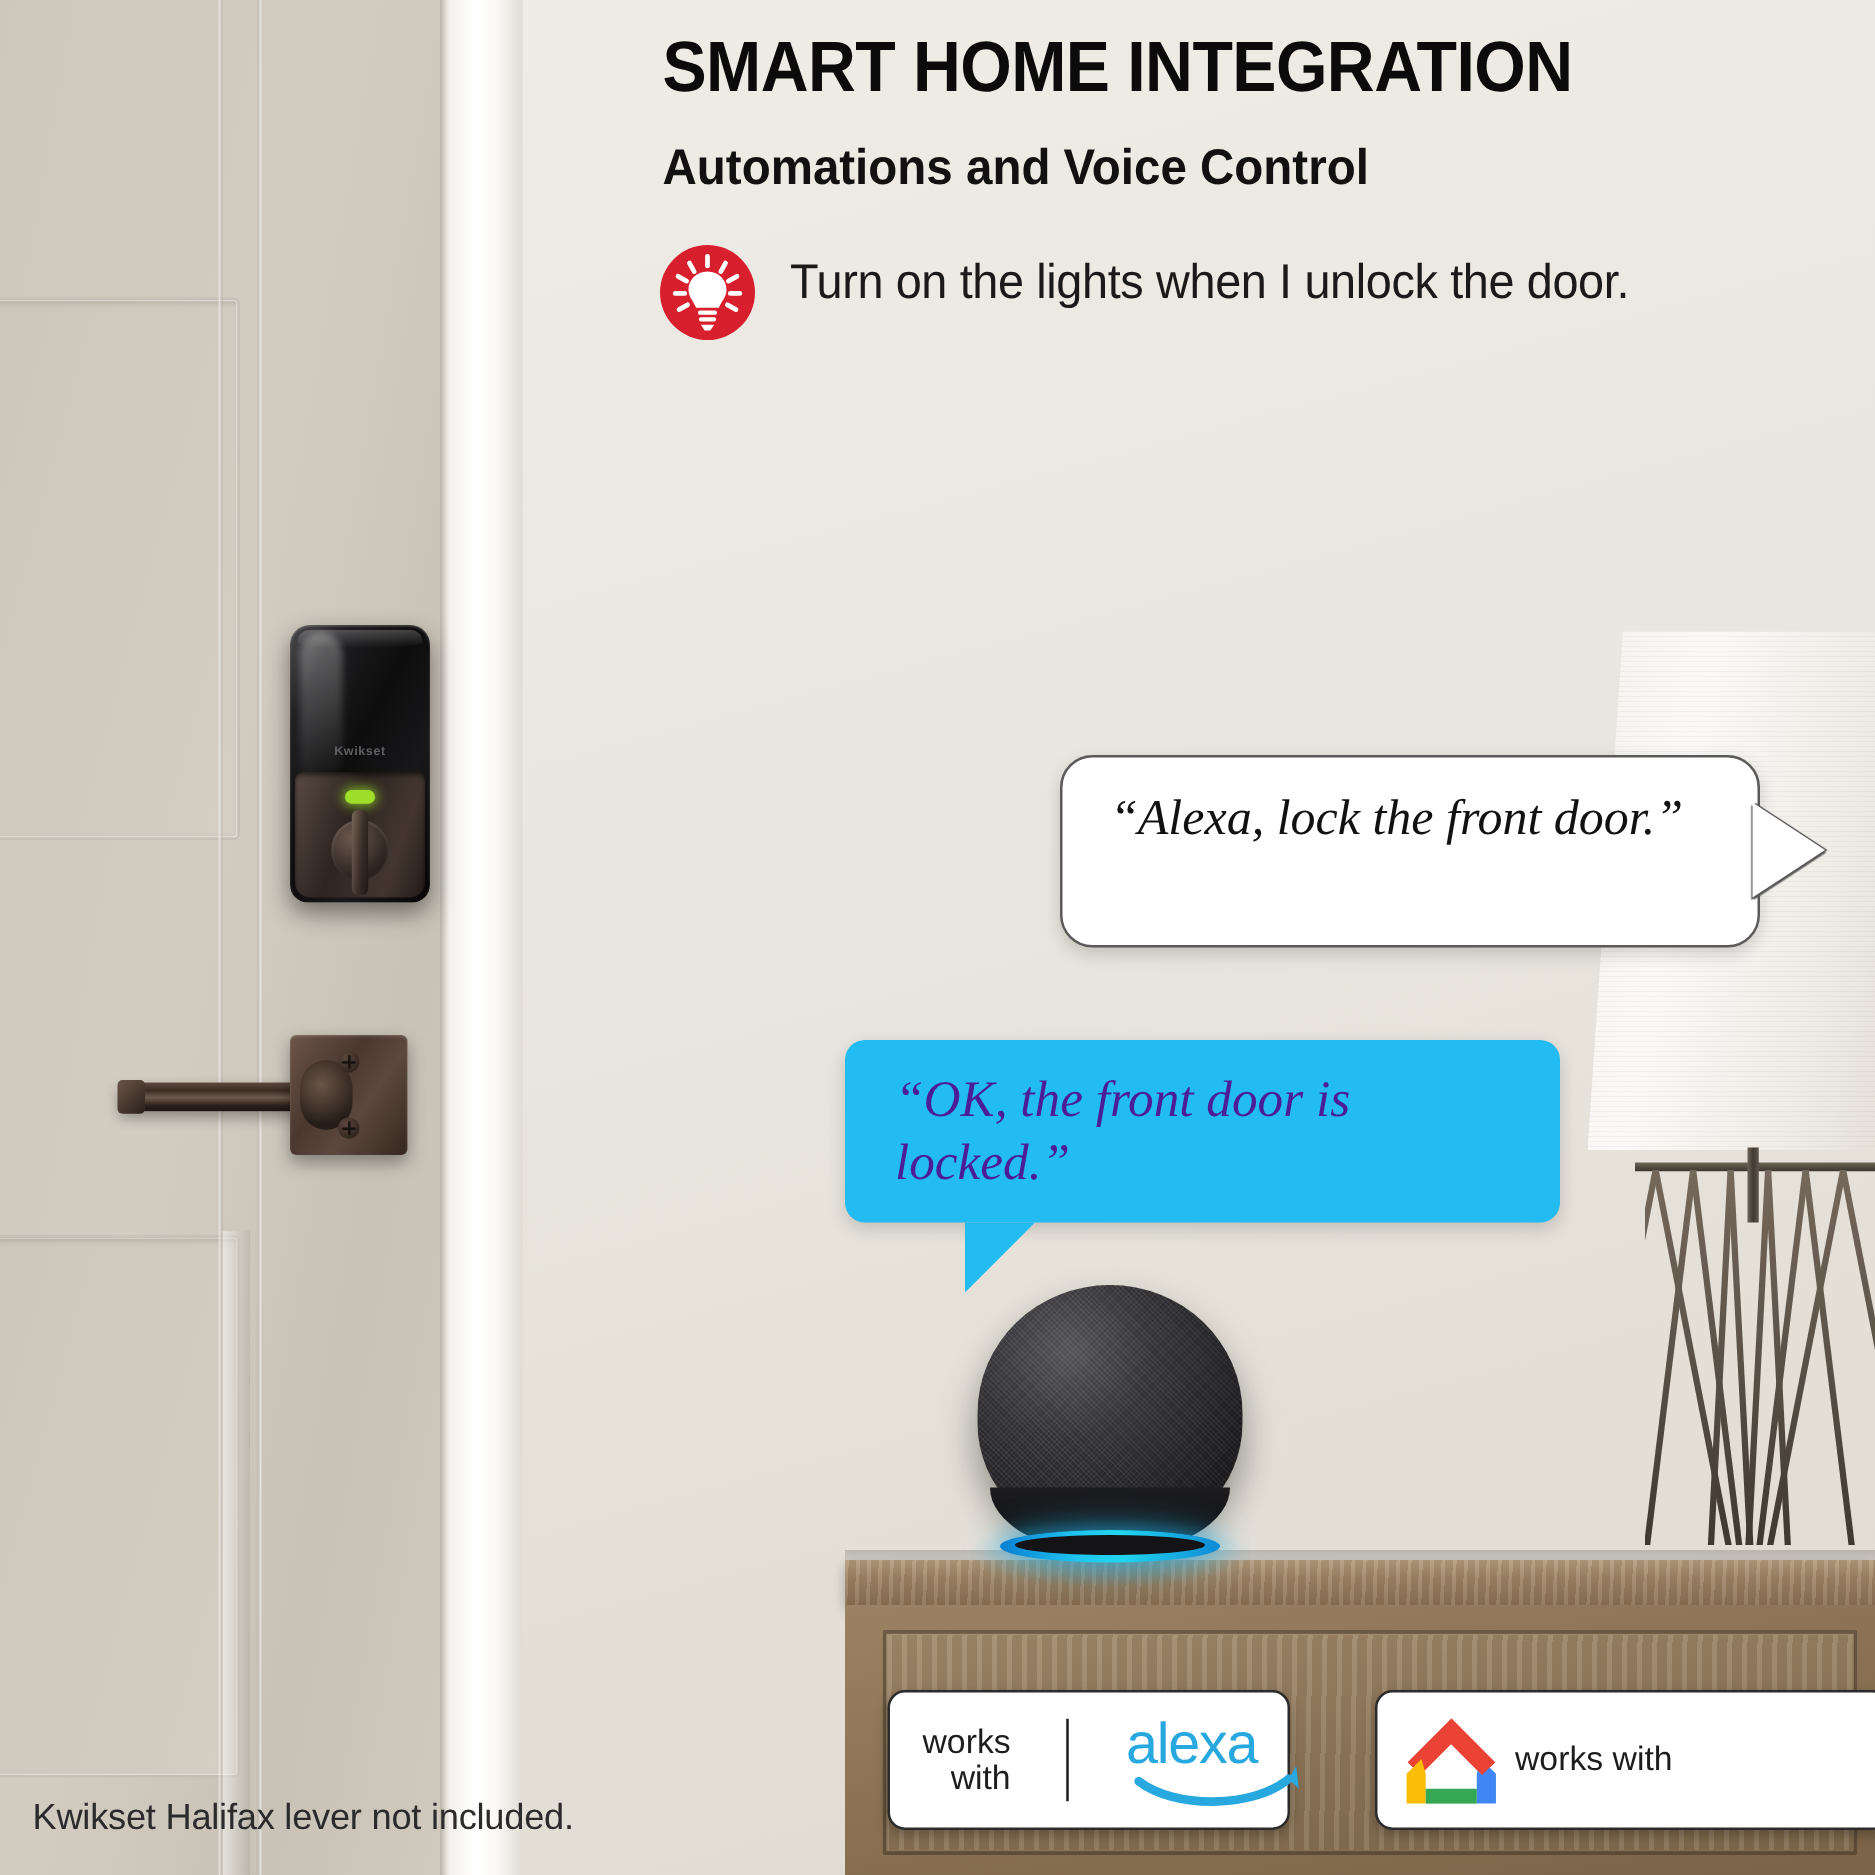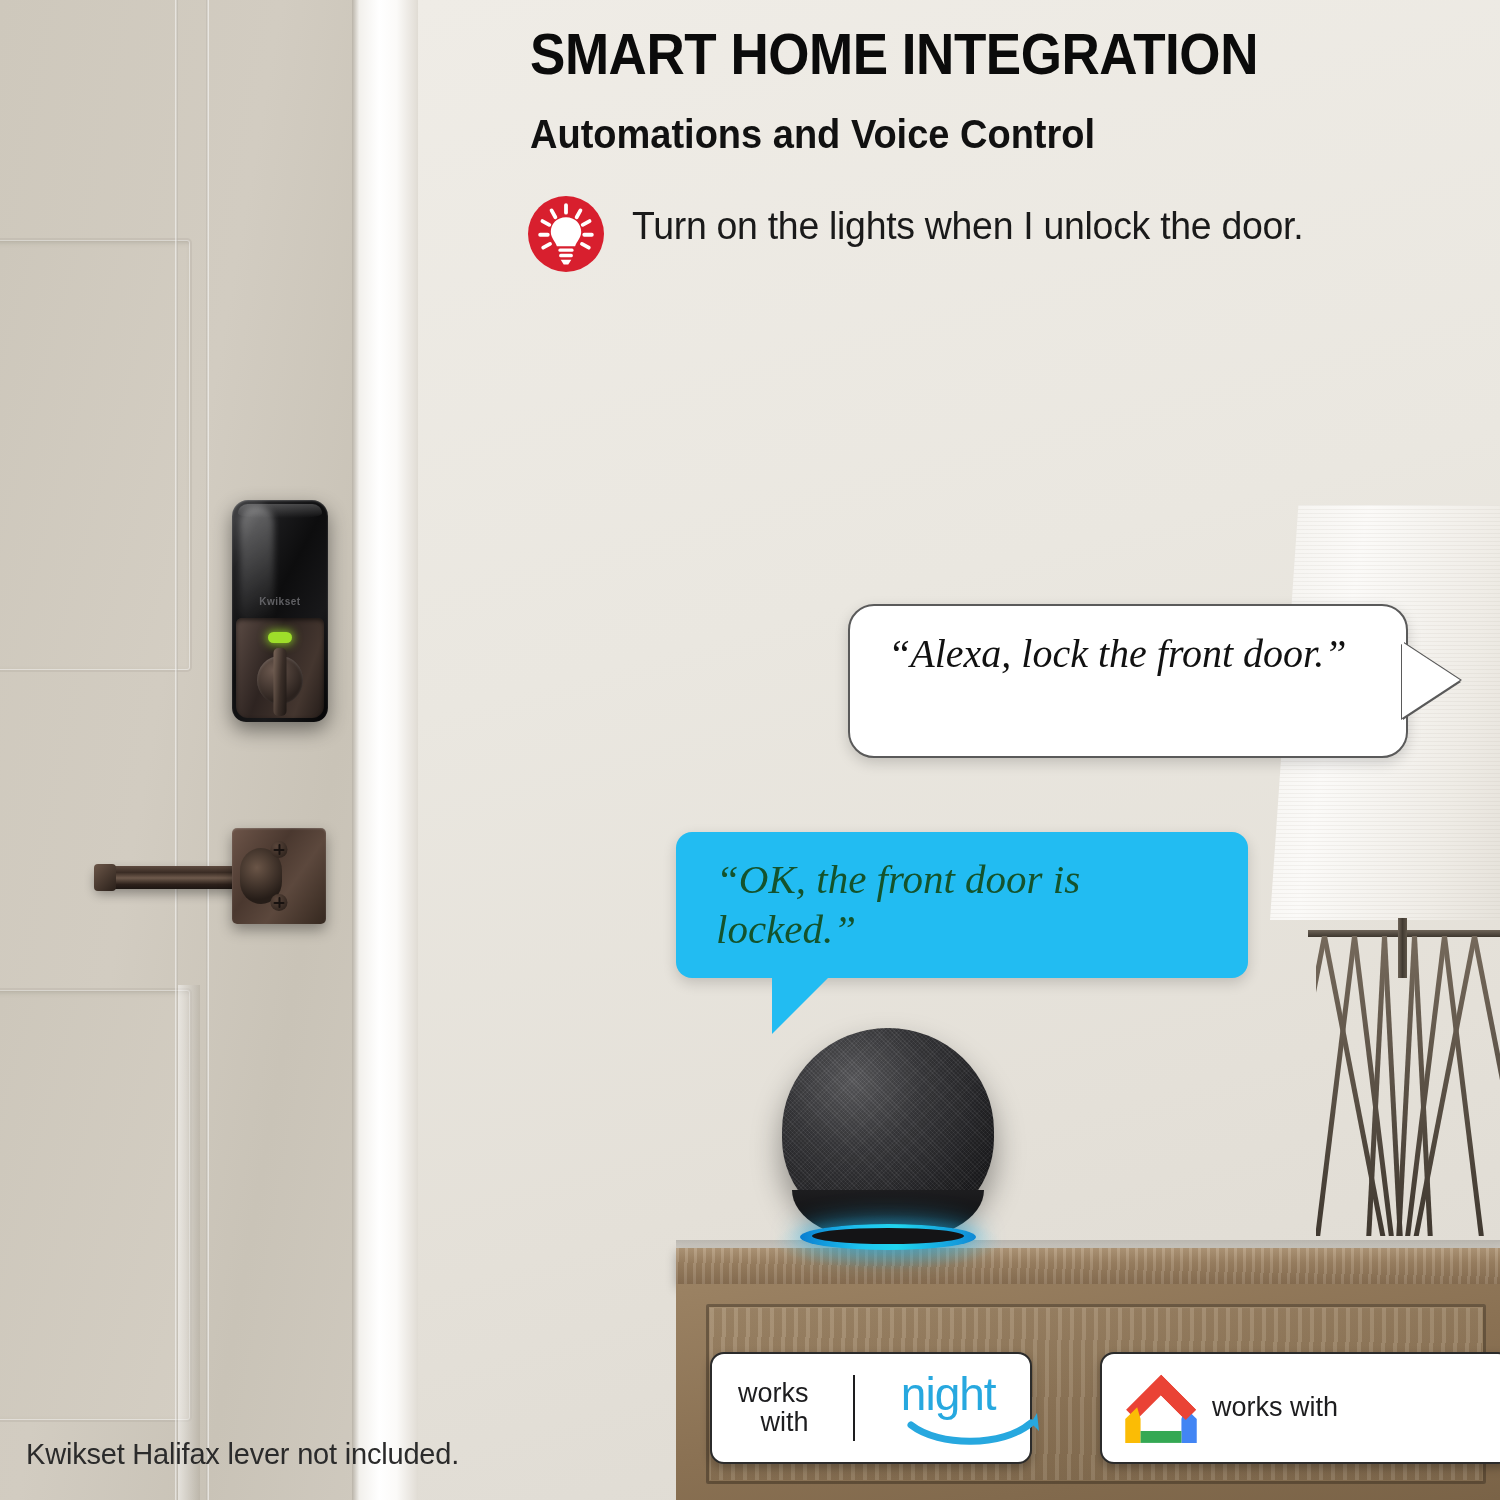--- a/index.html
+++ b/index.html
@@ -31,21 +31,21 @@
   .panel-edge{position:absolute;left:178px;top:985px;width:22px;height:515px;
     background:linear-gradient(90deg,rgba(255,255,255,.5),rgba(150,144,132,.25));}
 
   
   .casing{position:absolute;left:352px;top:0;width:72px;height:1500px;
     background:linear-gradient(90deg,#B9B3A8 0%,#F2F0EC 10%,#FFFFFF 38%,#FBFAF8 62%,#E4E0D9 88%,#D6D1C7 100%);}
   .casing-hl{position:absolute;left:372px;top:0;width:18px;height:1500px;
     background:linear-gradient(90deg,rgba(255,255,255,0),rgba(255,255,255,.95),rgba(255,255,255,0));}
 
   
-  .lock{position:absolute;left:232px;top:500px;width:96px;height:222px;}
+  .lock{position:absolute;left:232px;top:500px;width:112px;height:222px;}
   .lock-body{position:absolute;inset:0;border-radius:16px 16px 14px 14px;
     background:linear-gradient(118deg,#4a4a4c 0%,#202022 18%,#0d0d0e 45%,#18181a 70%,#050506 100%);
     box-shadow:0 8px 20px rgba(0,0,0,.45), inset 0 1px 2px rgba(255,255,255,.25);}
   .lock-gloss{position:absolute;left:8px;top:6px;width:34px;height:120px;border-radius:18px;
     background:linear-gradient(160deg,rgba(255,255,255,.32),rgba(255,255,255,0));filter:blur(3px);}
   .lock-top-edge{position:absolute;left:6px;top:4px;right:6px;height:14px;border-radius:12px 12px 40% 40%;
     background:linear-gradient(180deg,rgba(255,255,255,.22),rgba(255,255,255,0));}
   .lock-brand{position:absolute;left:0;right:0;top:96px;text-align:center;
     font-size:10px;letter-spacing:.5px;font-weight:bold;color:#6e6e72;
     font-family:"Liberation Sans",sans-serif;opacity:.85;}
@@ -158,21 +158,21 @@
     box-shadow:0 5px 14px rgba(0,0,0,.17);}
   .bubble-white .bq{padding:24px 34px 26px 38px;font-family:"Liberation Serif",serif;
     font-style:italic;font-size:40px;line-height:1.22;color:#111;}
   .tail-w{position:absolute;left:552px;top:36px;width:0;height:0;
     border-top:38px solid transparent;border-bottom:38px solid transparent;
     border-left:58px solid #FFFFFF;filter:drop-shadow(2px 0 0 #5a5a5a) drop-shadow(-1px 2px 0 #5a5a5a);}
 
   .bubble-blue{position:absolute;left:676px;top:832px;width:572px;min-height:146px;
     background:#22BCF2;border-radius:16px;box-shadow:0 5px 14px rgba(0,0,0,.16);}
   .bubble-blue .bq{padding:22px 24px 24px 40px;font-family:"Liberation Serif",serif;
-    font-style:italic;font-size:41px;line-height:1.22;color:#14532d;}
+    font-style:italic;font-size:41px;line-height:1.22;color:#4c1d95;}
   .tail-b{position:absolute;left:96px;top:100%;width:0;height:0;
     border-left:0 solid transparent;border-right:56px solid transparent;
     border-top:56px solid #22BCF2;}
 
   
   .badge{position:absolute;background:#FFFFFF;border:2px solid #2b2b2b;border-radius:14px;
     display:flex;align-items:center;box-shadow:0 4px 10px rgba(0,0,0,.28);}
   .badge-alexa{left:710px;top:1352px;width:290px;height:108px;padding:0 14px;gap:26px;}
   .ww-stack{font-size:27px;line-height:1.08;color:#1d1d1f;font-weight:500;
     text-align:right;padding-left:12px;}
@@ -302,21 +302,21 @@
     <div class="tail-b"></div>
   </div>
 
   <div class="badge badge-alexa">
     <div class="ww-stack">
       <div>works</div>
       <div>with</div>
     </div>
     <div class="vdiv"></div>
     <div class="alexa-wrap">
-      <div class="alexa-word">night</div>
+      <div class="alexa-word">alexa</div>
       <svg width="150" height="78" viewBox="0 0 150 78" style="position:absolute;left:0;top:0;" aria-hidden="true">
         <path d="M12 56 C40 78 104 78 132 54" fill="none" stroke="#27A8DF" stroke-width="7" stroke-linecap="round"></path>
         <polygon points="132,54 138,44 140,62" fill="#27A8DF"></polygon>
       </svg>
     </div>
   </div>
 
   <div class="badge badge-google">
     <svg width="86" height="80" viewBox="0 0 100 94" aria-hidden="true">
       <path d="M50 8 L91 49 L79 61 L50 32 L21 61 L9 49 Z" fill="#EA4335"></path>

